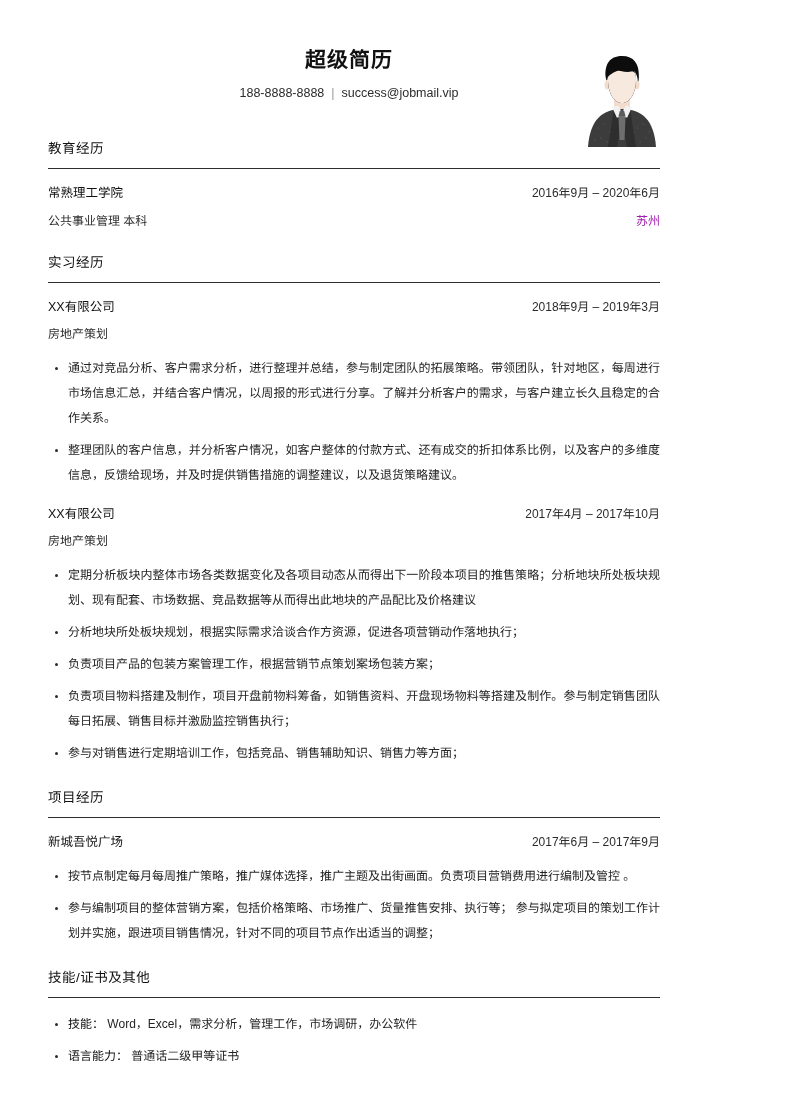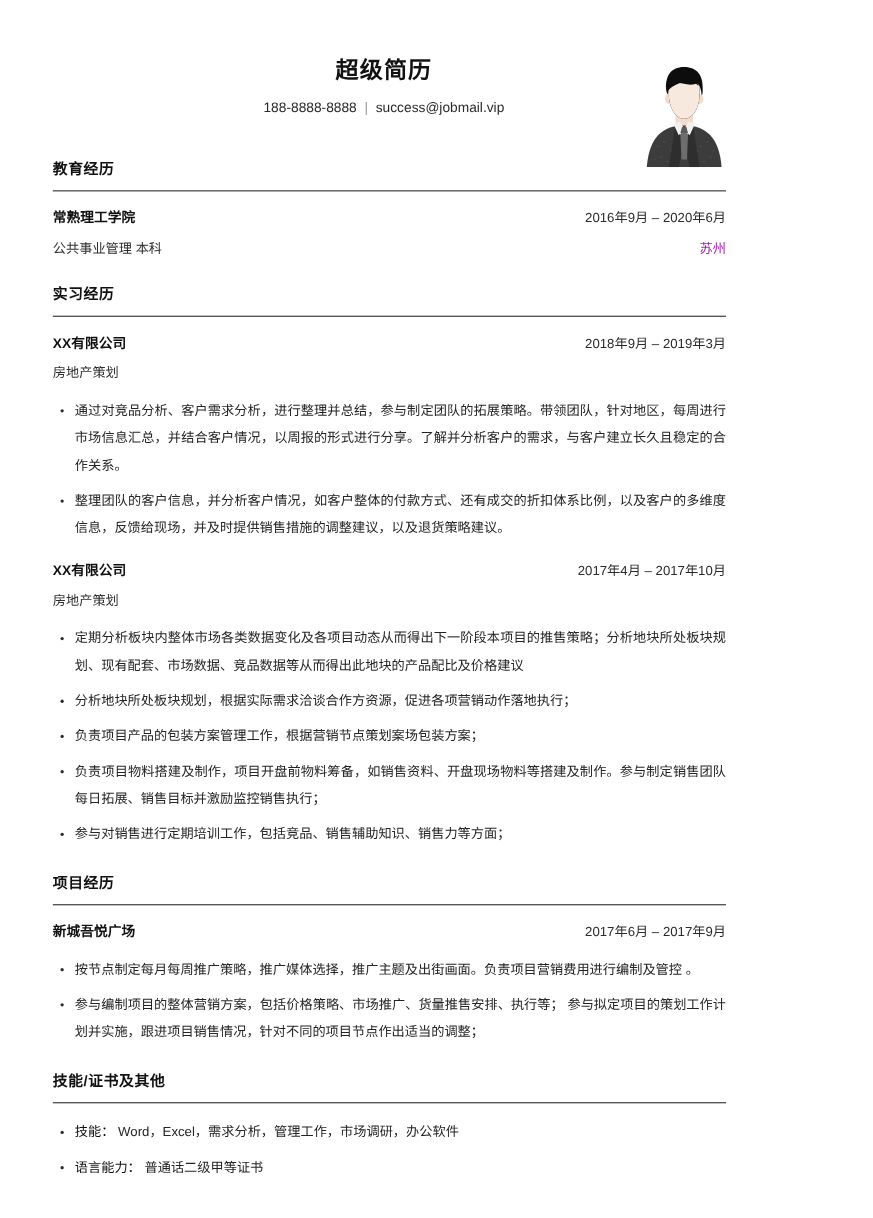--- a/index.html
+++ b/index.html
@@ -14,21 +14,21 @@
     font-family: "Liberation Sans", "DejaVu Sans", sans-serif;
     color: #1a1a1a;
     -webkit-font-smoothing: antialiased;
     overflow: hidden;
     position: relative;
   }
   .page {
     width: 708px;
     height: 1107px;
     box-sizing: border-box;
-    padding: 12px 48px;
+    padding: 7px 48px;
     position: relative;
   }
 
   
   .header {
     position: relative;
     height: 110px;
     padding-top: 38px;
     box-sizing: border-box;
   }
@@ -69,21 +69,21 @@
     background: #ffffff;
   }
   .avatar svg { display:block; width:76px; height:95px; }
 
   
   .section {
     margin-top: 22px;
   }
   .section-title {
     font-size: 13.5px;
-    font-weight: bold;
+    font-weight: normal;
     color: #111111;
     letter-spacing: 0.5px;
     line-height: 20px;
     padding-bottom: 9px;
   }
   .section-rule {
     height: 0;
     border-top: 1.4px solid #2d2d2d;
     margin-bottom: 14px;
   }
@@ -92,21 +92,21 @@
   .entry { margin-bottom: 4px; }
   .entry + .entry { margin-top: 16px; }
   .entry-row {
     display: flex;
     justify-content: space-between;
     align-items: baseline;
     line-height: 20px;
   }
   .entry-title {
     font-size: 12.5px;
-    font-weight: bold;
+    font-weight: normal;
     color: #111111;
   }
   .entry-meta {
     font-size: 12px;
     color: #2b2b2b;
     white-space: nowrap;
   }
   .entry-sub-row {
     display: flex;
     justify-content: space-between;

